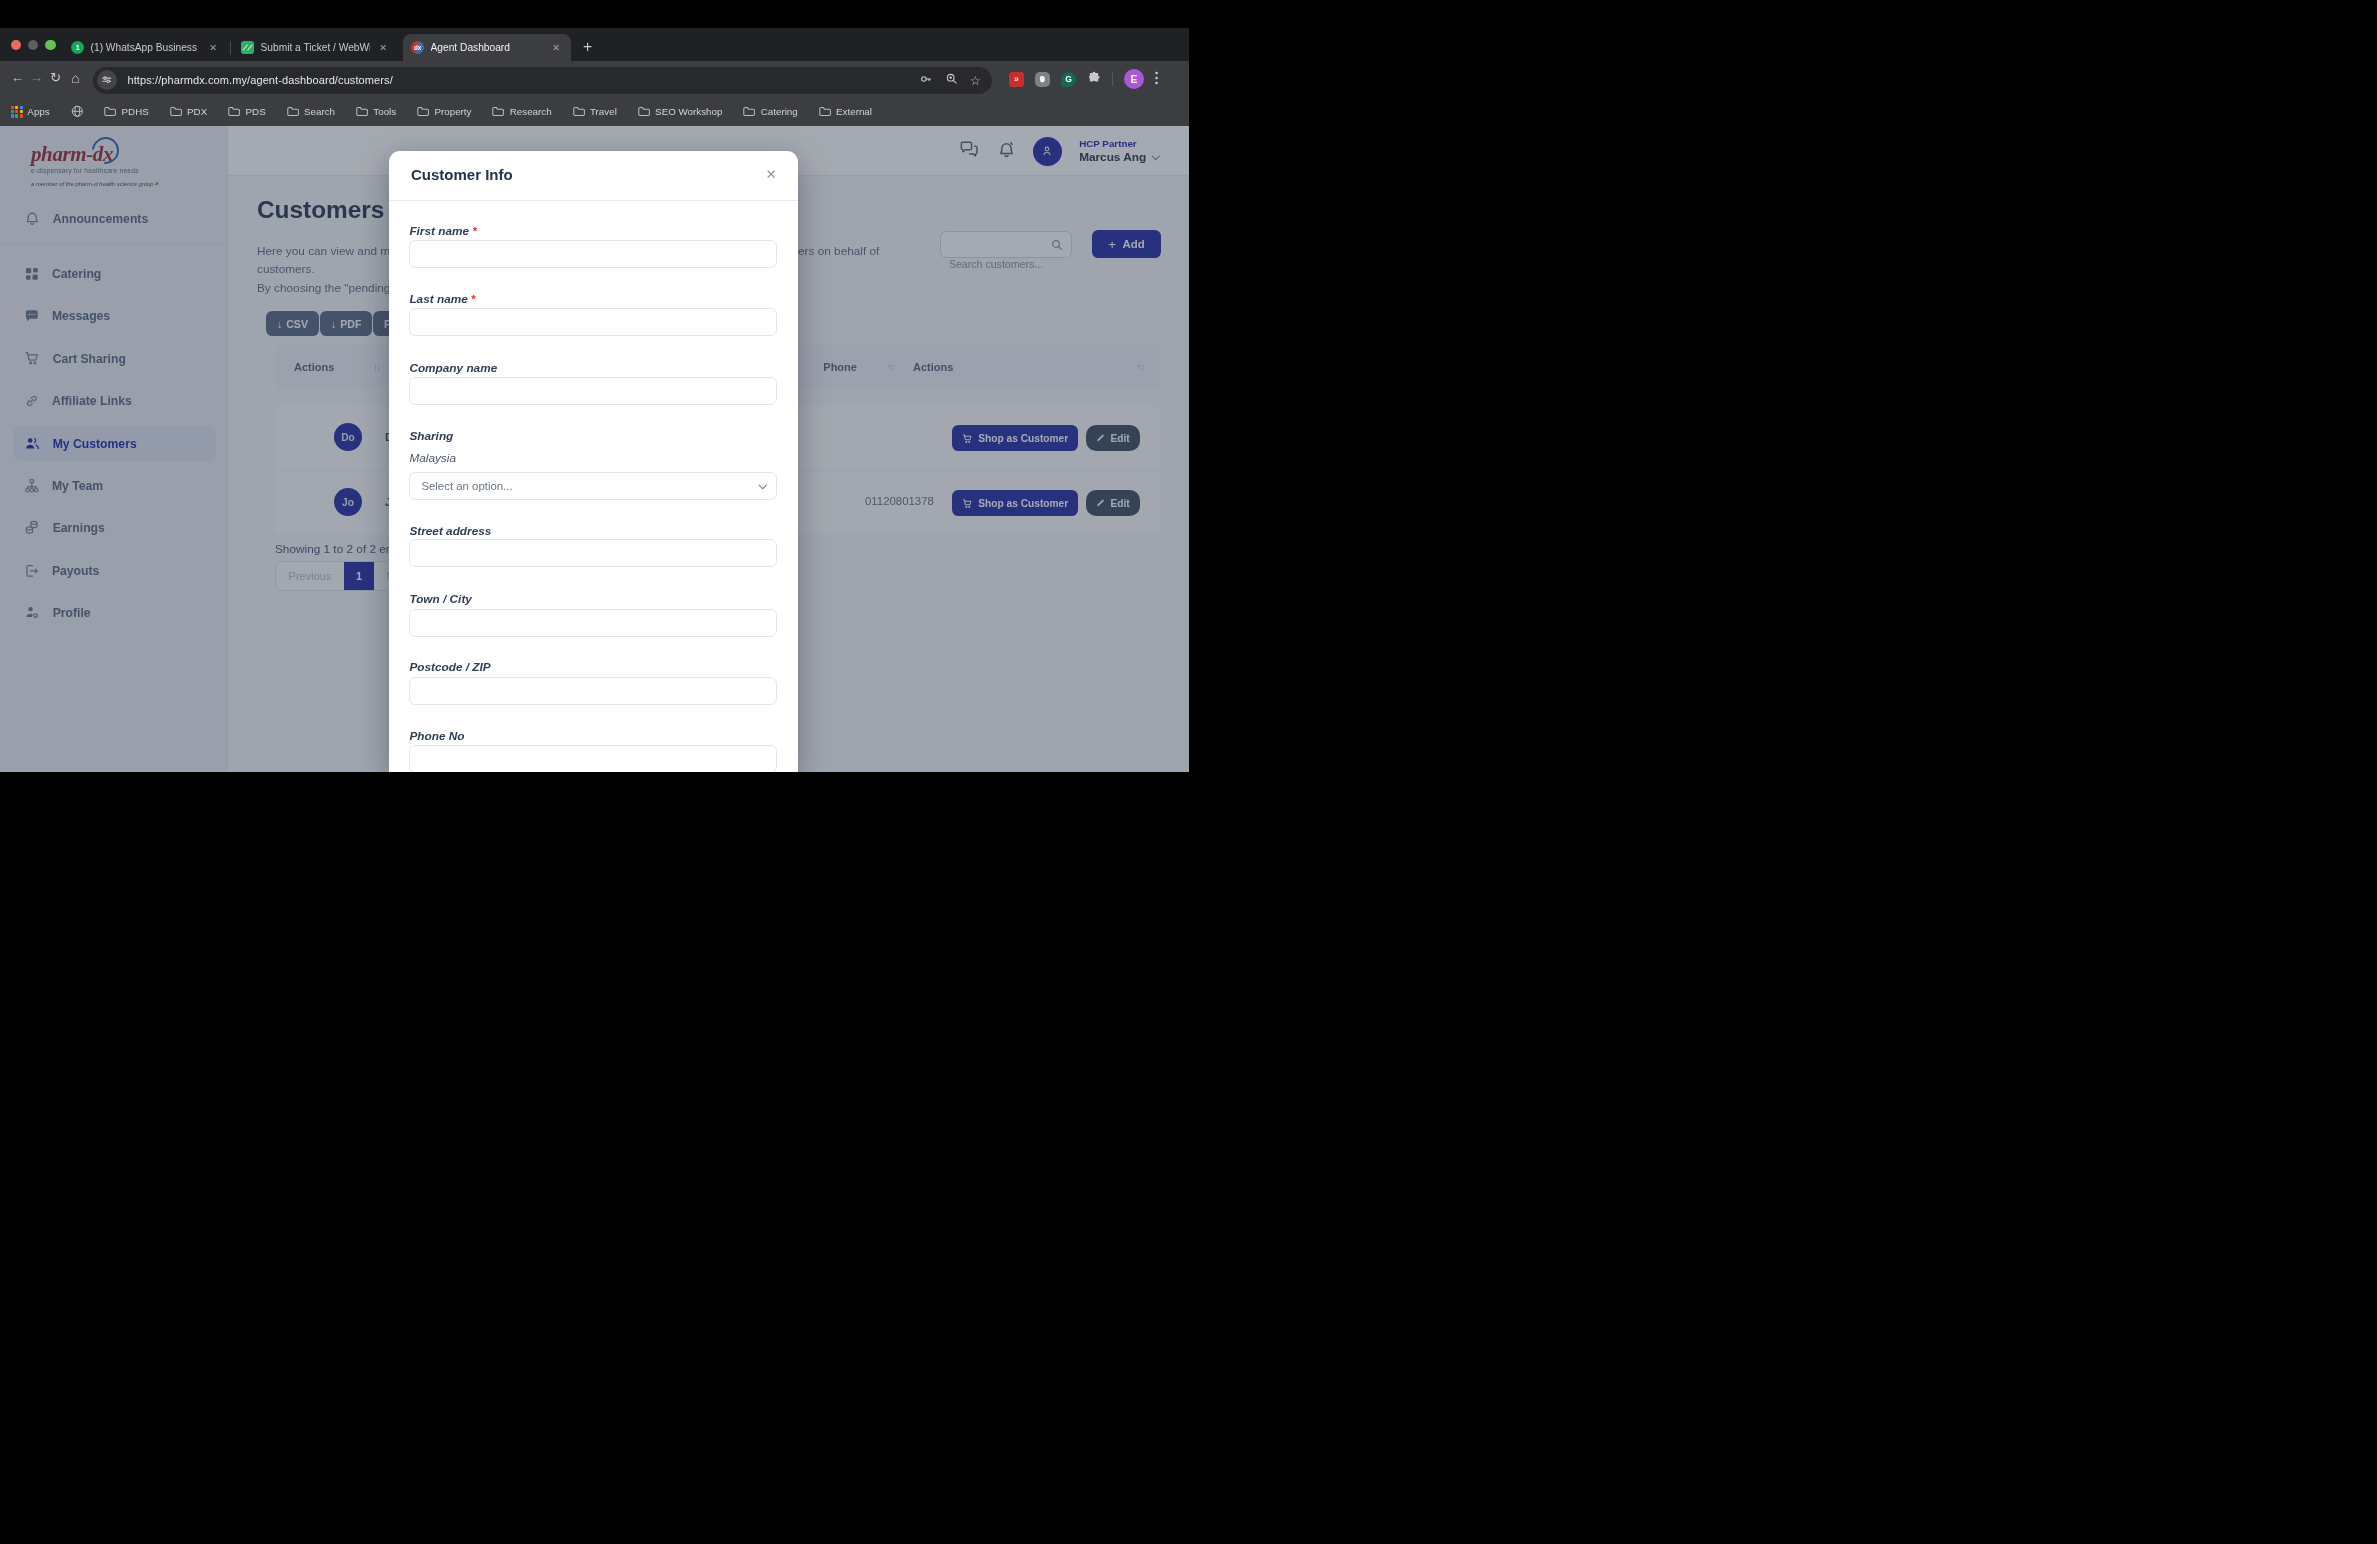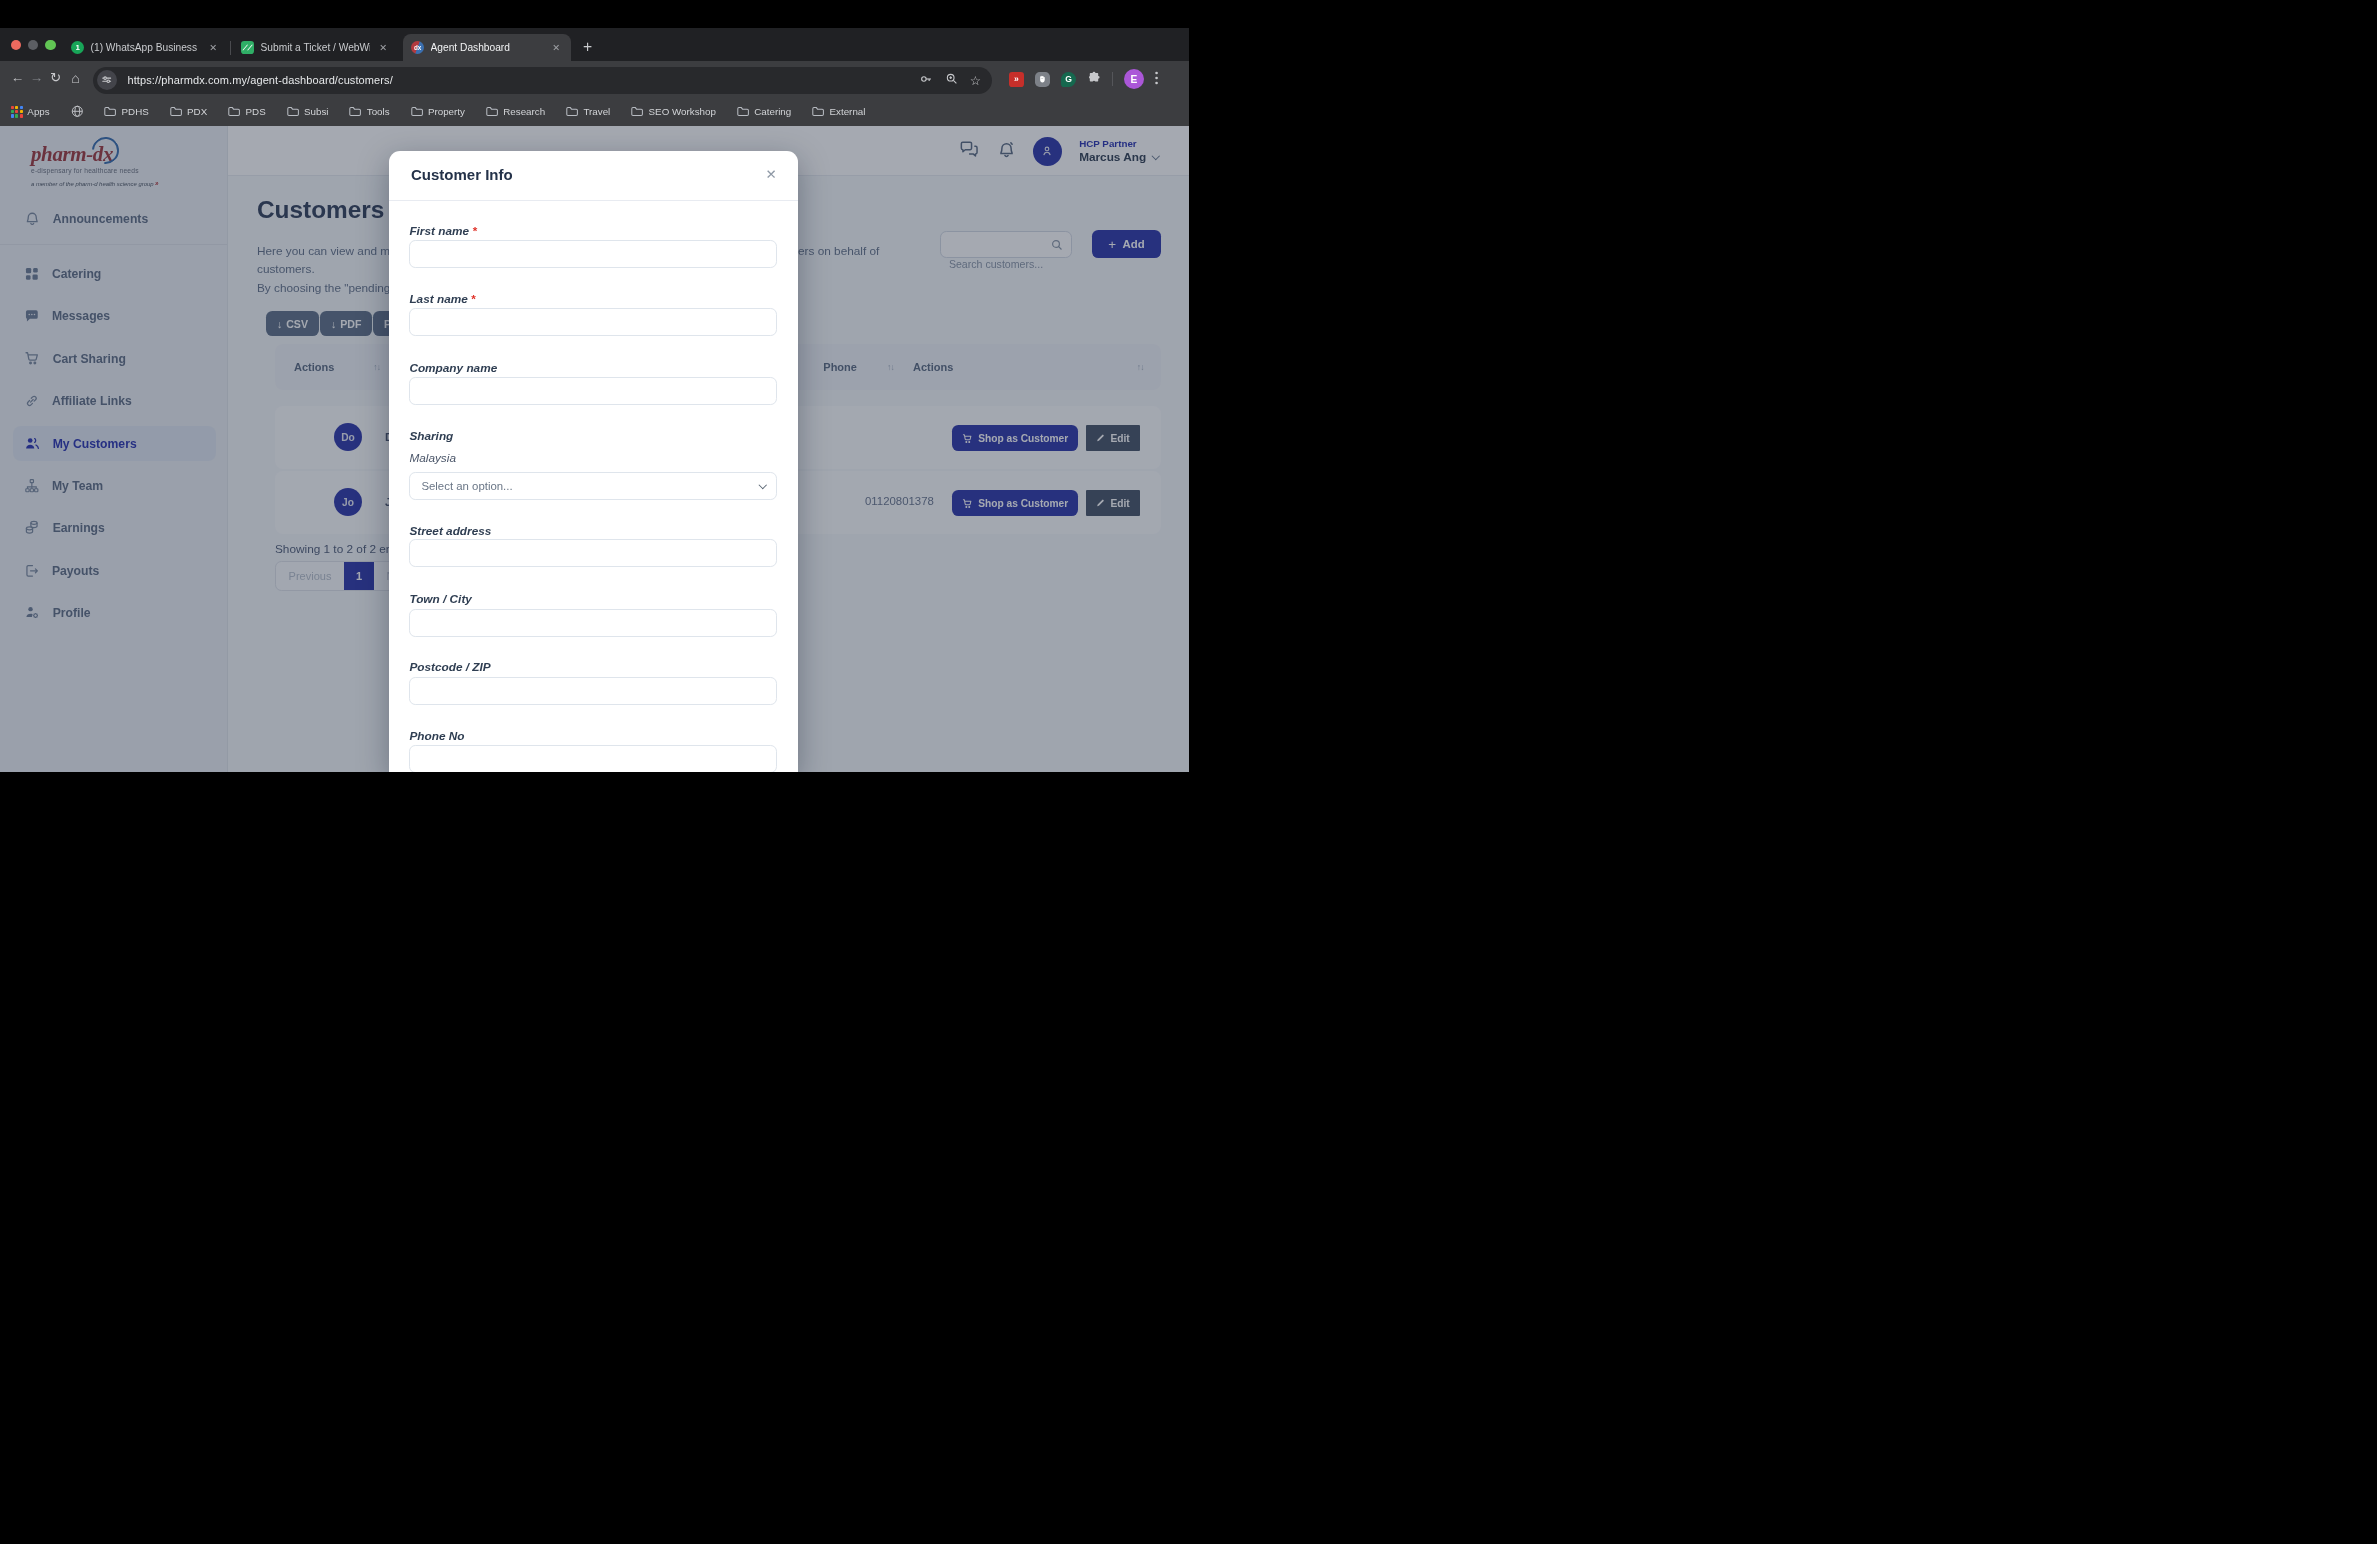--- a/index.html
+++ b/index.html
@@ -63,21 +63,21 @@
   .search .ph{color:#8a97a8;font-size:10.6px;flex:1;margin-top:39px;}
   .addbtn{position:absolute;left:864px;top:54px;width:69px;height:28px;background:#2e37ab;border-radius:6.3px;color:#fff;display:flex;align-items:center;justify-content:center;gap:6.3px;font-size:11.4px;font-weight:bold;}
 
   .thead{position:absolute;left:47px;top:168px;width:886px;height:46px;background:#f1f4f8;border-radius:7.9px;display:flex;align-items:center;color:#5b6b83;font-size:11px;font-weight:600;}
   .sort{font-size:8.6px;color:#a6b1c2;letter-spacing:-0.8px;}
   .trow{position:absolute;left:47px;width:886px;height:63px;background:#fcfdfe;border-radius:7.9px;}
   .rowavatar{position:absolute;left:59px;top:17.3px;width:28px;height:28px;border-radius:50%;background:#2e37ab;color:#e8eaf5;font-size:10.2px;font-weight:bold;display:flex;align-items:center;justify-content:center;}
   .rowname{position:absolute;left:110px;top:23.6px;font-size:11.8px;color:#45536b;font-weight:600;}
   .rowphone{position:absolute;left:590px;top:24.4px;font-size:11.4px;color:#6b7890;}
   .shopbtn{position:absolute;left:677px;width:126px;height:26px;background:#2e37ab;border-radius:6.3px;color:#fff;font-size:10.2px;font-weight:bold;display:flex;align-items:center;justify-content:center;gap:5.5px;}
-  .editbtn{position:absolute;left:811px;width:54px;height:26px;background:#475468;border-radius:1px;color:#fff;font-size:10.2px;font-weight:bold;display:flex;align-items:center;justify-content:center;gap:4.7px;}
+  .editbtn{position:absolute;left:811px;width:54px;height:26px;background:#475468;border-radius:10px;color:#fff;font-size:10.2px;font-weight:bold;display:flex;align-items:center;justify-content:center;gap:4.7px;}
 
   .showing{position:absolute;left:47px;top:366px;font-size:11.8px;color:#52607a;}
   .pager{position:absolute;left:47px;top:385px;height:30px;display:flex;border:0.8px solid #dfe3ea;border-radius:6.3px;overflow:hidden;background:#fbfcfd;}
   .pgbtn{display:flex;align-items:center;justify-content:center;font-size:11px;color:#b7c0cd;padding:0 12.6px;}
   .pgbtn.current{background:#2e37ab;color:#fff;width:30px;padding:0;font-weight:600;}
 
   .overlay{position:absolute;inset:0;background:rgba(30,41,59,.40);z-index:50;}
   .modal{position:absolute;left:389px;top:25px;width:409px;height:621px;background:#fff;border-radius:11px 11px 0 0;z-index:60;box-shadow:0 9.4px 31px rgba(15,23,42,.35);}
   .mhead{position:absolute;left:0;top:0;width:100%;height:50px;border-bottom:0.8px solid #e8ebf1;}
   .mtitle{position:absolute;left:22px;top:15px;font-size:15px;font-weight:bold;color:#243249;}
@@ -214,21 +214,21 @@
     <div class="bm">
         <svg width="12.6" height="11" viewBox="0 0 16 14" fill="none" stroke="#b8bcc2" stroke-width="1.3">
           <path d="M1 3.5A1.5 1.5 0 0 1 2.5 2h3l1.5 2h6A1.5 1.5 0 0 1 14.5 5.5v5A1.5 1.5 0 0 1 13 12H2.5A1.5 1.5 0 0 1 1 10.5z"></path>
         </svg>
         <span>PDS</span>
       </div>
     <div class="bm">
         <svg width="12.6" height="11" viewBox="0 0 16 14" fill="none" stroke="#b8bcc2" stroke-width="1.3">
           <path d="M1 3.5A1.5 1.5 0 0 1 2.5 2h3l1.5 2h6A1.5 1.5 0 0 1 14.5 5.5v5A1.5 1.5 0 0 1 13 12H2.5A1.5 1.5 0 0 1 1 10.5z"></path>
         </svg>
-        <span>Subsi</span>
+        <span>Search</span>
       </div>
     <div class="bm">
         <svg width="12.6" height="11" viewBox="0 0 16 14" fill="none" stroke="#b8bcc2" stroke-width="1.3">
           <path d="M1 3.5A1.5 1.5 0 0 1 2.5 2h3l1.5 2h6A1.5 1.5 0 0 1 14.5 5.5v5A1.5 1.5 0 0 1 13 12H2.5A1.5 1.5 0 0 1 1 10.5z"></path>
         </svg>
         <span>Tools</span>
       </div>
     <div class="bm">
         <svg width="12.6" height="11" viewBox="0 0 16 14" fill="none" stroke="#b8bcc2" stroke-width="1.3">
           <path d="M1 3.5A1.5 1.5 0 0 1 2.5 2h3l1.5 2h6A1.5 1.5 0 0 1 14.5 5.5v5A1.5 1.5 0 0 1 13 12H2.5A1.5 1.5 0 0 1 1 10.5z"></path>

